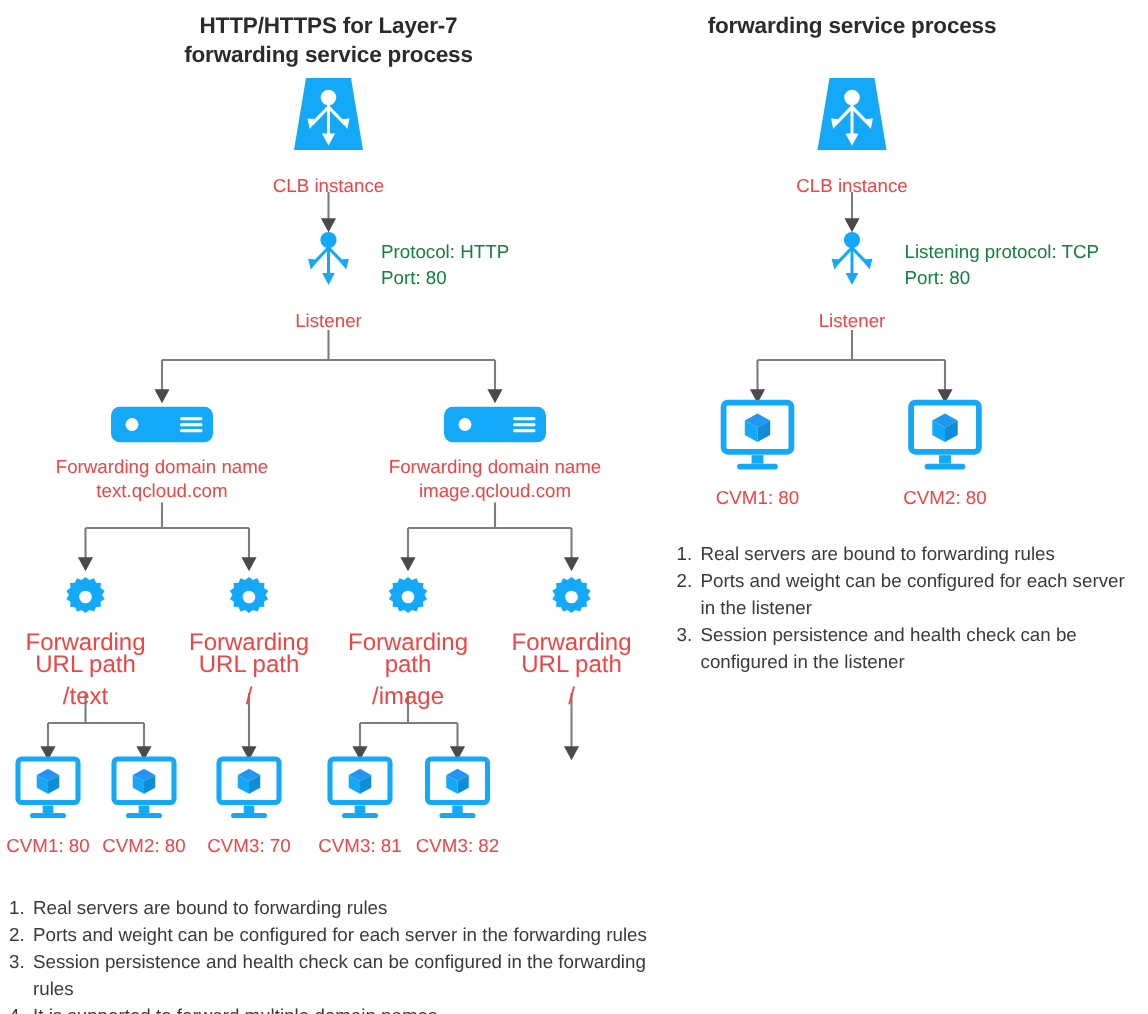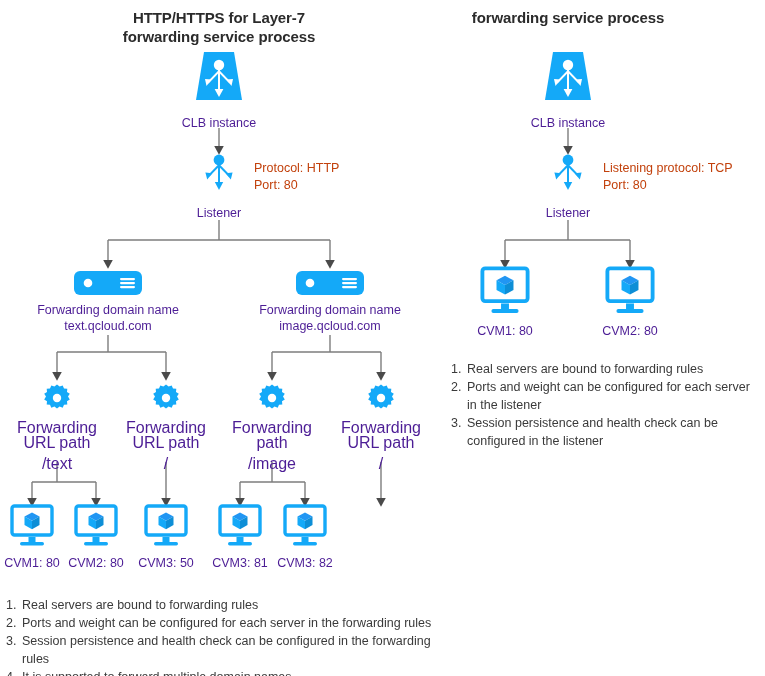--- a/index.html
+++ b/index.html
@@ -38,32 +38,32 @@
     text-align: center;
     font-weight: bold;
     font-size: 15px;
     line-height: 19px;
     color: #2b2b2b;
     letter-spacing: -0.1px;
   }
   .caption {
     font-size: 12.5px;
     line-height: 16px;
-    color: #4c1d95;
+    color: #ef4444;
     white-space: nowrap;
   }
   .caption.small {
     font-size: 16px;
     line-height: 15px;
   }
   .sidenote {
     position: absolute;
     font-size: 12.5px;
     line-height: 17px;
-    color: #c2410c;
+    color: #15803d;
     white-space: nowrap;
   }
   .notes {
     position: absolute;
     font-size: 12.5px;
     line-height: 18px;
     color: #3a3a3a;
   }
   .notes .note-row {
     display: flex;
@@ -286,21 +286,21 @@
     <span class="icon-wrap">
       <svg width="46" height="44" viewBox="0 0 46 44">
         <rect x="3" y="2" width="40" height="29" rx="2.5" fill="none" stroke="#14A9F8" stroke-width="3.4"></rect>
         <rect x="19.5" y="33" width="7" height="5" fill="#14A9F8"></rect>
         <rect x="11" y="38" width="24" height="3.4" rx="1.7" fill="#14A9F8"></rect>
         <path d="M23 8.5 L30.5 12.6 L23 16.7 L15.5 12.6 Z" fill="#2196F3"></path>
         <path d="M15.5 12.6 L23 16.7 L23 25.2 L15.5 21.1 Z" fill="#14A9F8"></path>
         <path d="M30.5 12.6 L23 16.7 L23 25.2 L30.5 21.1 Z" fill="#0d8ed6"></path>
       </svg>
     </span>
-    <div class="caption label-block">CVM3: 50</div>
+    <div class="caption label-block">CVM3: 70</div>
   </div>
 
   <div class="node" style="left:200px; top:504px; width:80px;">
     <span class="icon-wrap">
       <svg width="46" height="44" viewBox="0 0 46 44">
         <rect x="3" y="2" width="40" height="29" rx="2.5" fill="none" stroke="#14A9F8" stroke-width="3.4"></rect>
         <rect x="19.5" y="33" width="7" height="5" fill="#14A9F8"></rect>
         <rect x="11" y="38" width="24" height="3.4" rx="1.7" fill="#14A9F8"></rect>
         <path d="M23 8.5 L30.5 12.6 L23 16.7 L15.5 12.6 Z" fill="#2196F3"></path>
         <path d="M15.5 12.6 L23 16.7 L23 25.2 L15.5 21.1 Z" fill="#14A9F8"></path>

